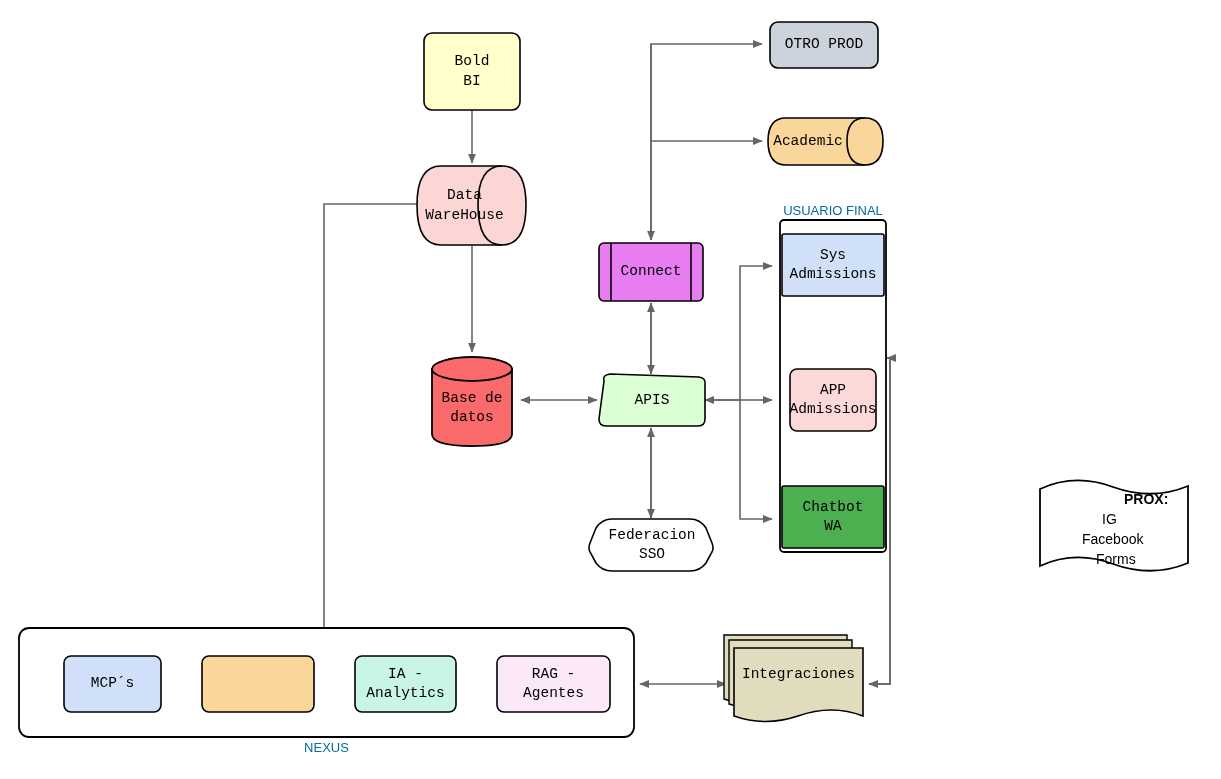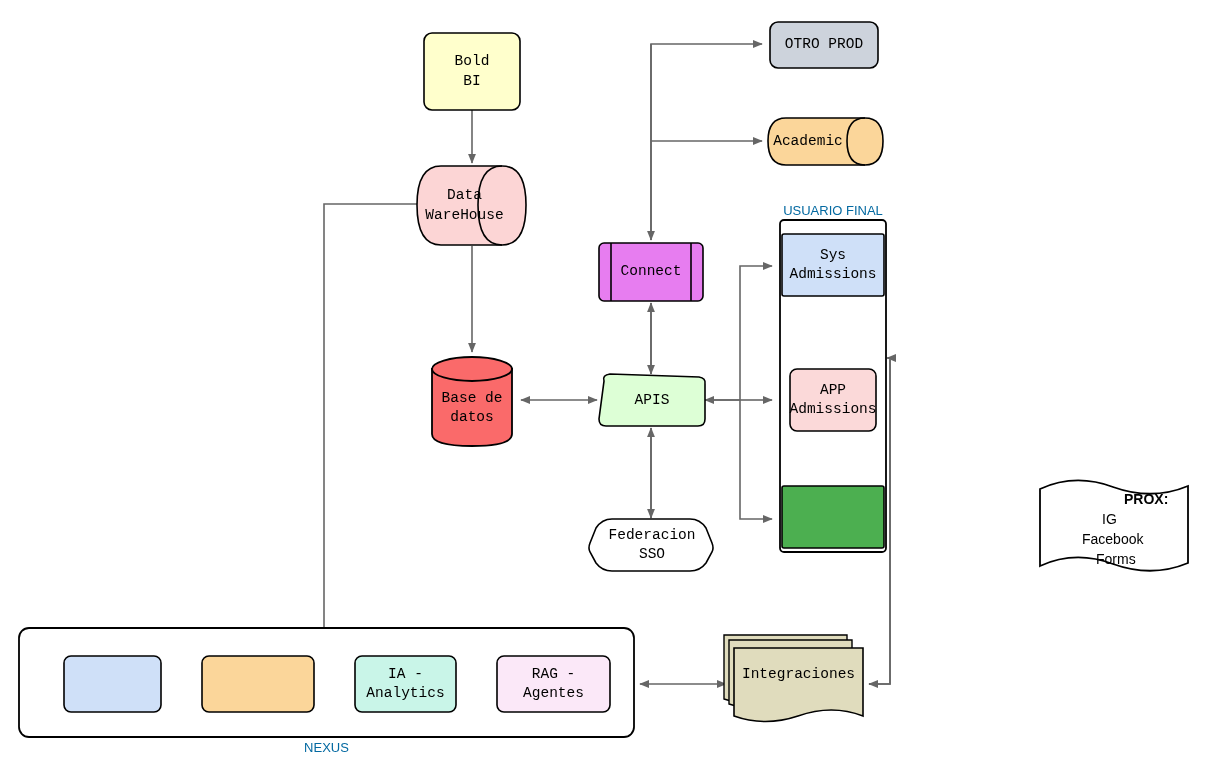--- a/index.html
+++ b/index.html
@@ -178,23 +178,26 @@
   <div class="node-label" style="left:770px; top:22px; width:108px; height:46px;">OTRO PROD</div>
 
   <div class="node-label" style="left:768px; top:118px; width:80px; height:47px;">Academic</div>
 
   <div class="node-label" style="left:782px; top:234px; width:102px; height:62px;">Sys
 Admissions</div>
 
   <div class="node-label" style="left:790px; top:369px; width:86px; height:62px;">APP
 Admissions</div>
 
+  <div class="node-label" style="left:782px; top:486px; width:102px; height:62px;">Chatbot
+WA</div>
 
   <div class="node-label" style="left:734px; top:650px; width:129px; height:50px;">Integraciones</div>
 
+  <div class="node-label" style="left:64px; top:656px; width:97px; height:56px;">MCP´s</div>
 
 
   <div class="node-label" style="left:355px; top:656px; width:101px; height:56px;border-radius:21px;">IA - Analytics</div>
 
   <div class="node-label" style="left:497px; top:656px; width:113px; height:56px;">RAG - Agentes</div>
 
   <div class="caption" style="left:780px; top:203px; width:106px;">USUARIO FINAL</div>
 
   <div class="caption" style="left:19px; top:740px; width:615px;">NEXUS</div>
 

